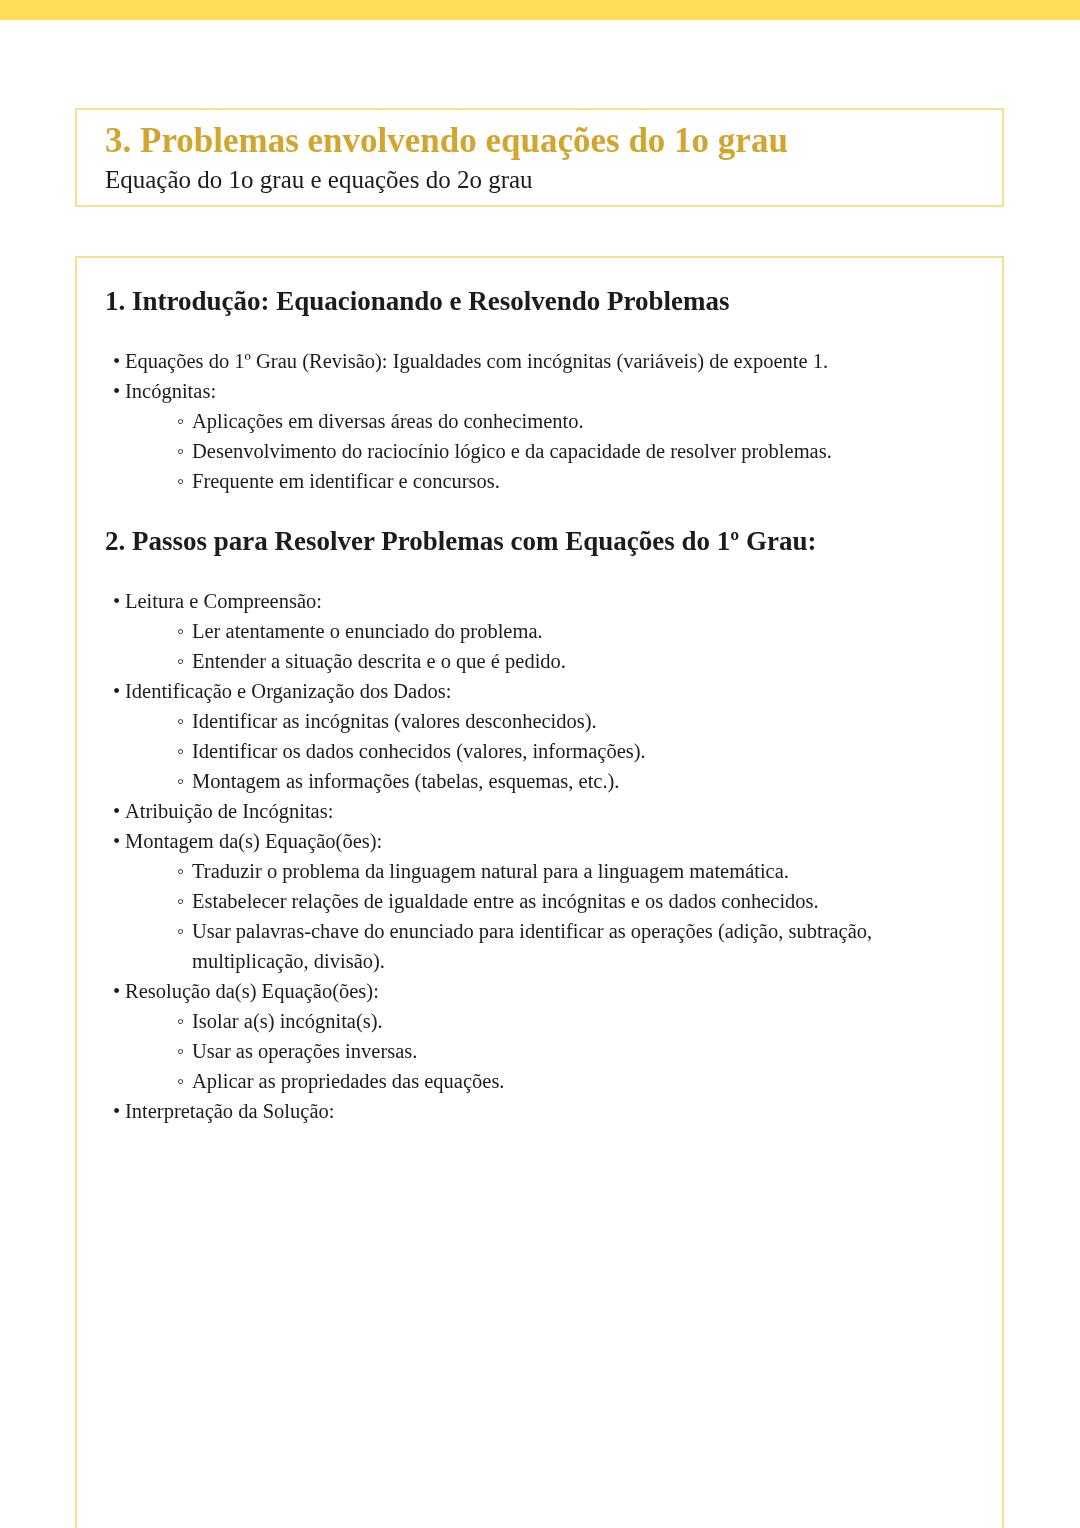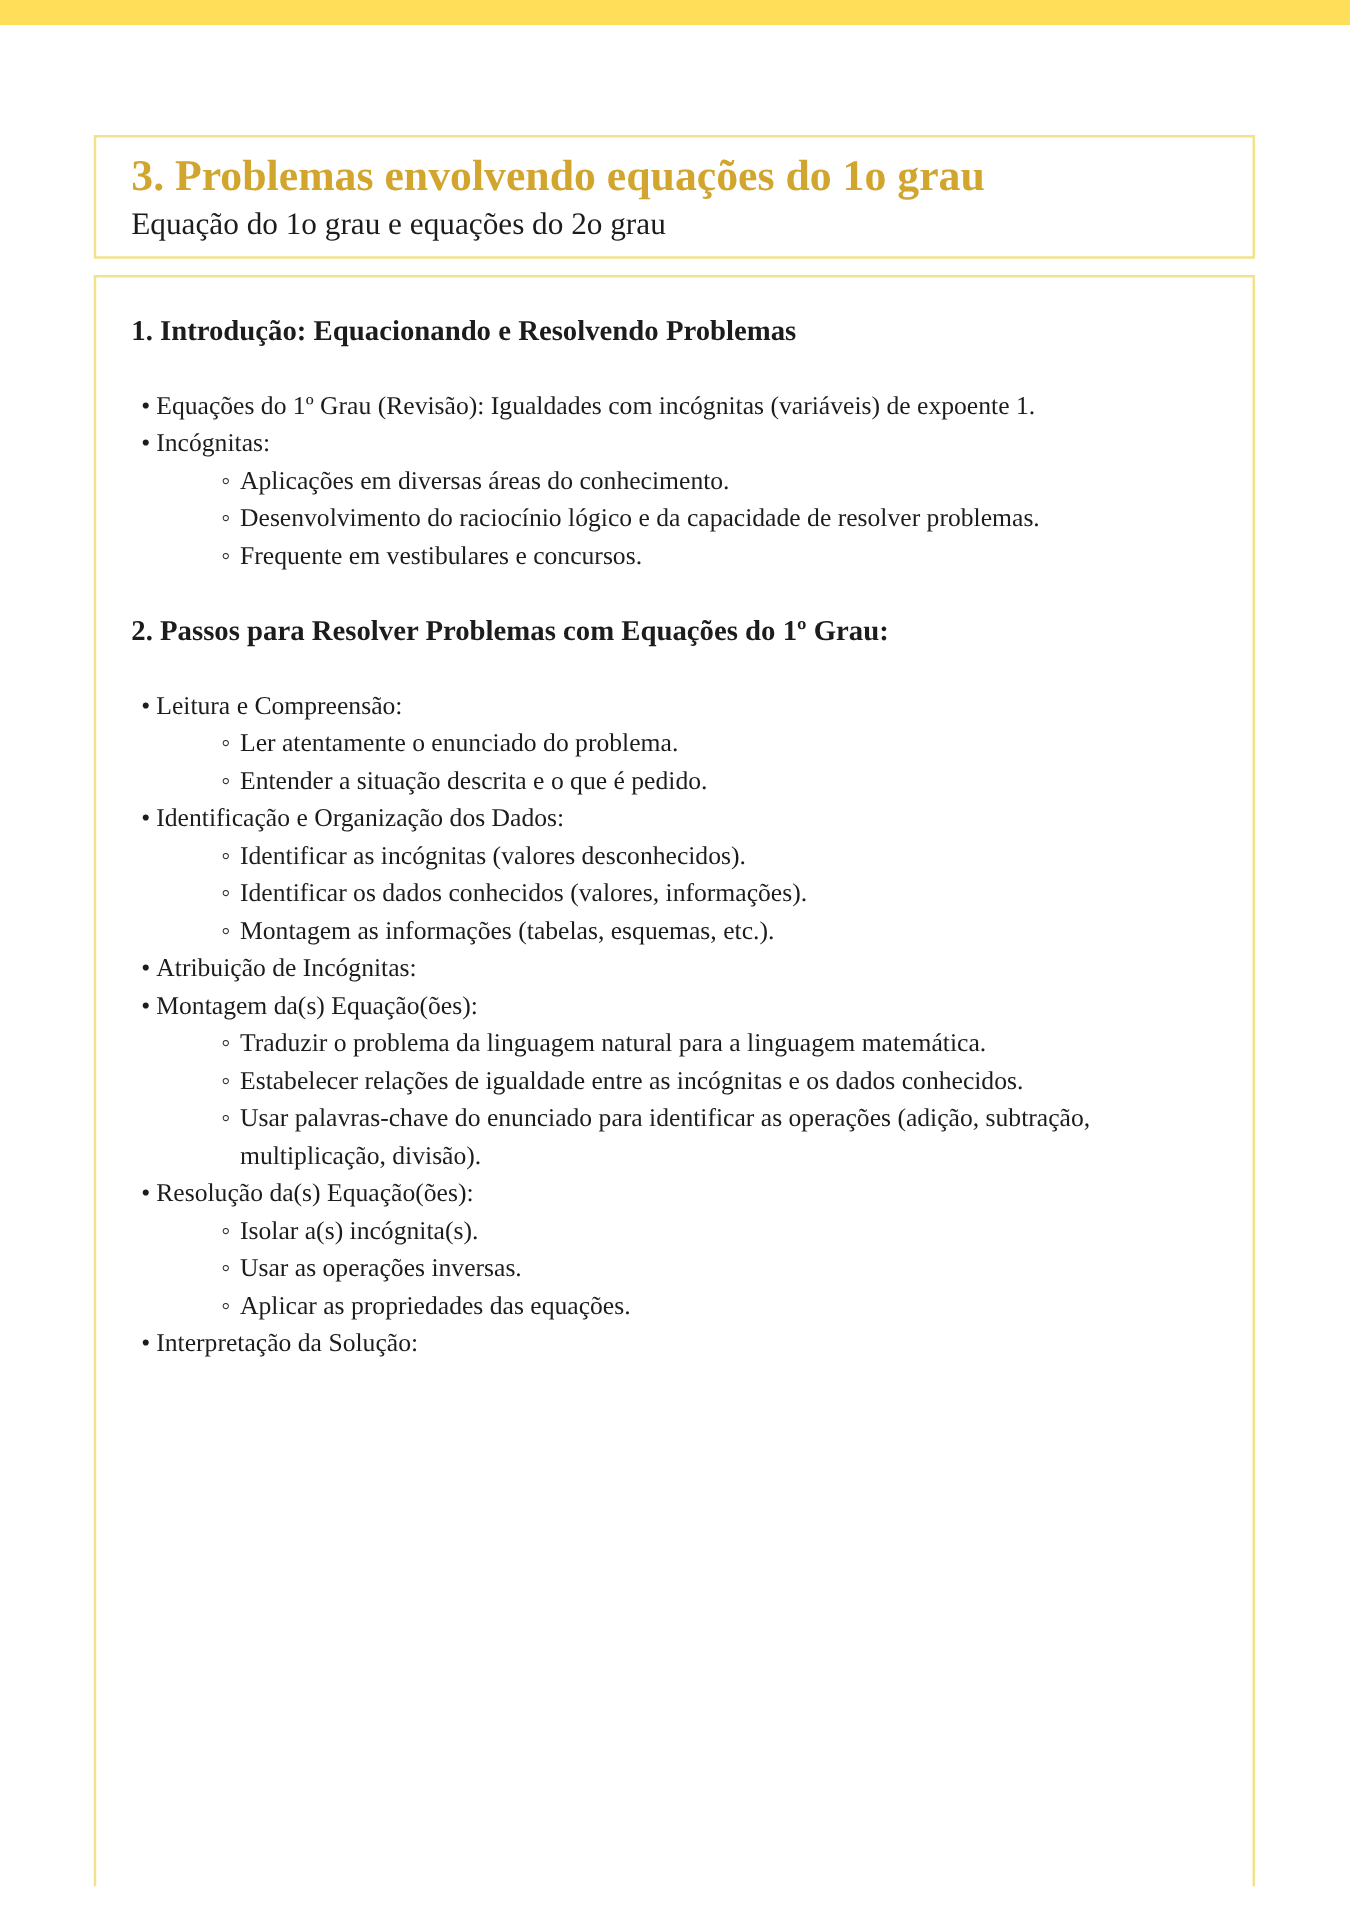--- a/index.html
+++ b/index.html
@@ -17,21 +17,21 @@
     width: 1080px;
     height: 1528px;
   }
   .topbar {
     width: 100%;
     height: 20px;
     background: #FFDE59;
   }
   .title-box {
     box-sizing: border-box;
-    margin: 88px 0 13px 75px;
+    margin: 88px 0 49px 75px;
     width: 929px;
     height: 99px;
     border: 2px solid #F1E28B;
     padding: 9px 30px 8px 28px;
     background: #ffffff;
     overflow: hidden;
   }
   .doc-title {
     margin: 0;
     font-size: 35px;
@@ -52,21 +52,21 @@
     width: 929px;
     height: 1289px;
     border: 2px solid #F1E28B;
     border-bottom: none;
     padding: 28px 40px 0 28px;
     background: #ffffff;
     overflow: hidden;
   }
   .section-heading {
     margin: 30px 0 0 0;
-    font-size: 23px;
+    font-size: 27px;
     line-height: 30px;
     font-weight: bold;
     font-family: Liberation Serif, serif;
   }
   .content-box section:first-child .section-heading {
     margin-top: 0;
   }
   ul.main-list {
     list-style: none;
     margin: 30px 0 0 0;
@@ -114,21 +114,21 @@
 
   <div class="content-box" id="content-box">
 
   <section class="doc-section">
     <h2 class="section-heading">1. Introdução: Equacionando e Resolvendo Problemas</h2>
     <ul class="main-list">
           <li><span>Equações do 1º Grau (Revisão): Igualdades com incógnitas (variáveis) de expoente 1.</span></li>
           <li><span>Incógnitas:</span><ul class="sub-list">
               <li>Aplicações em diversas áreas do conhecimento.</li>
               <li>Desenvolvimento do raciocínio lógico e da capacidade de resolver problemas.</li>
-              <li>Frequente em vestibulares e concursos.</li>
+              <li>Frequente em identificar e concursos.</li>
             </ul></li>
         </ul>
   </section>
 
   <section class="doc-section">
     <h2 class="section-heading">2. Passos para Resolver Problemas com Equações do 1º Grau:</h2>
     <ul class="main-list">
           <li><span>Leitura e Compreensão:</span><ul class="sub-list">
               <li>Ler atentamente o enunciado do problema.</li>
               <li>Entender a situação descrita e o que é pedido.</li>

